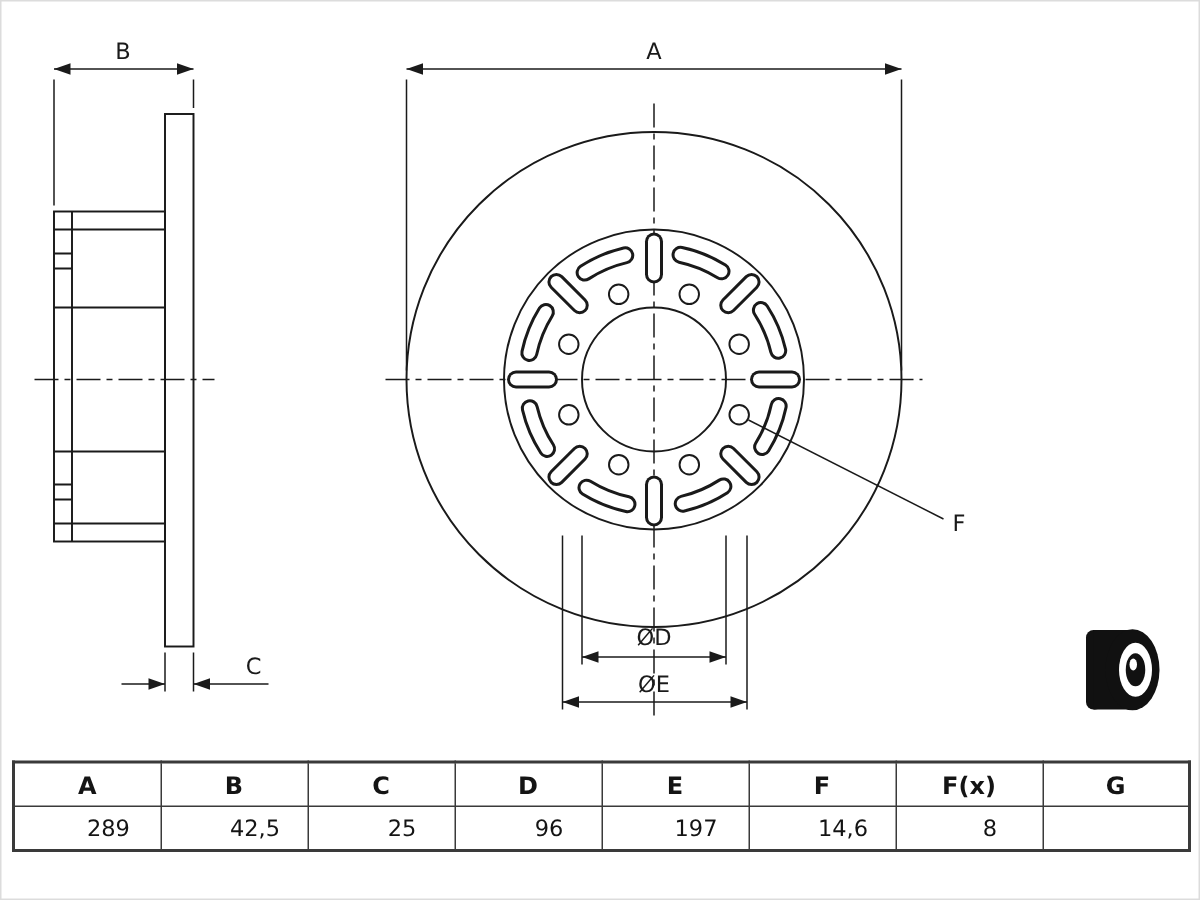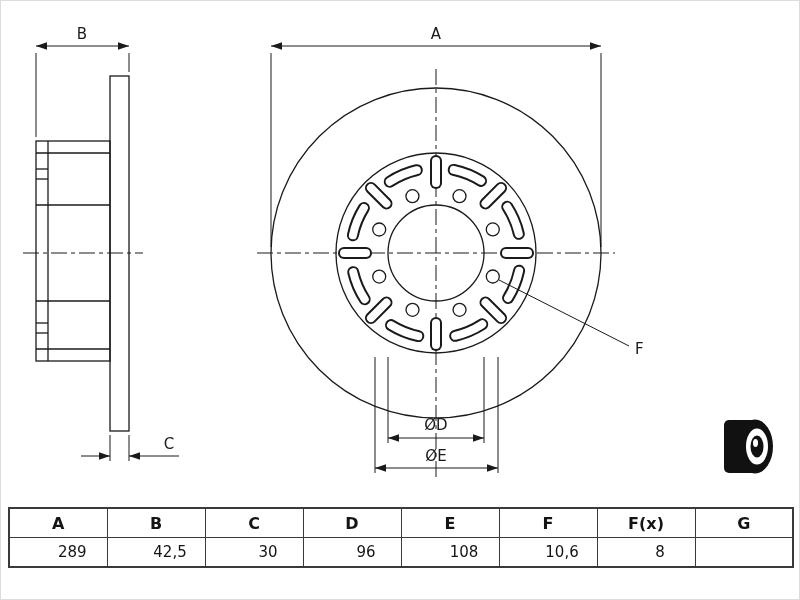--- a/index.html
+++ b/index.html
@@ -201,21 +201,21 @@
       <th>E</th>
       <th>F</th>
       <th>F(x)</th>
       <th>G</th>
     </tr>
   </thead>
   <tbody>
     <tr>
       <td>289</td>
       <td>42,5</td>
-      <td>30</td>
+      <td>25</td>
       <td>96</td>
-      <td>108</td>
-      <td>10,6</td>
+      <td>197</td>
+      <td>14,6</td>
       <td>8</td>
       <td></td>
     </tr>
   </tbody>
 </table>
 
 </body></html>

